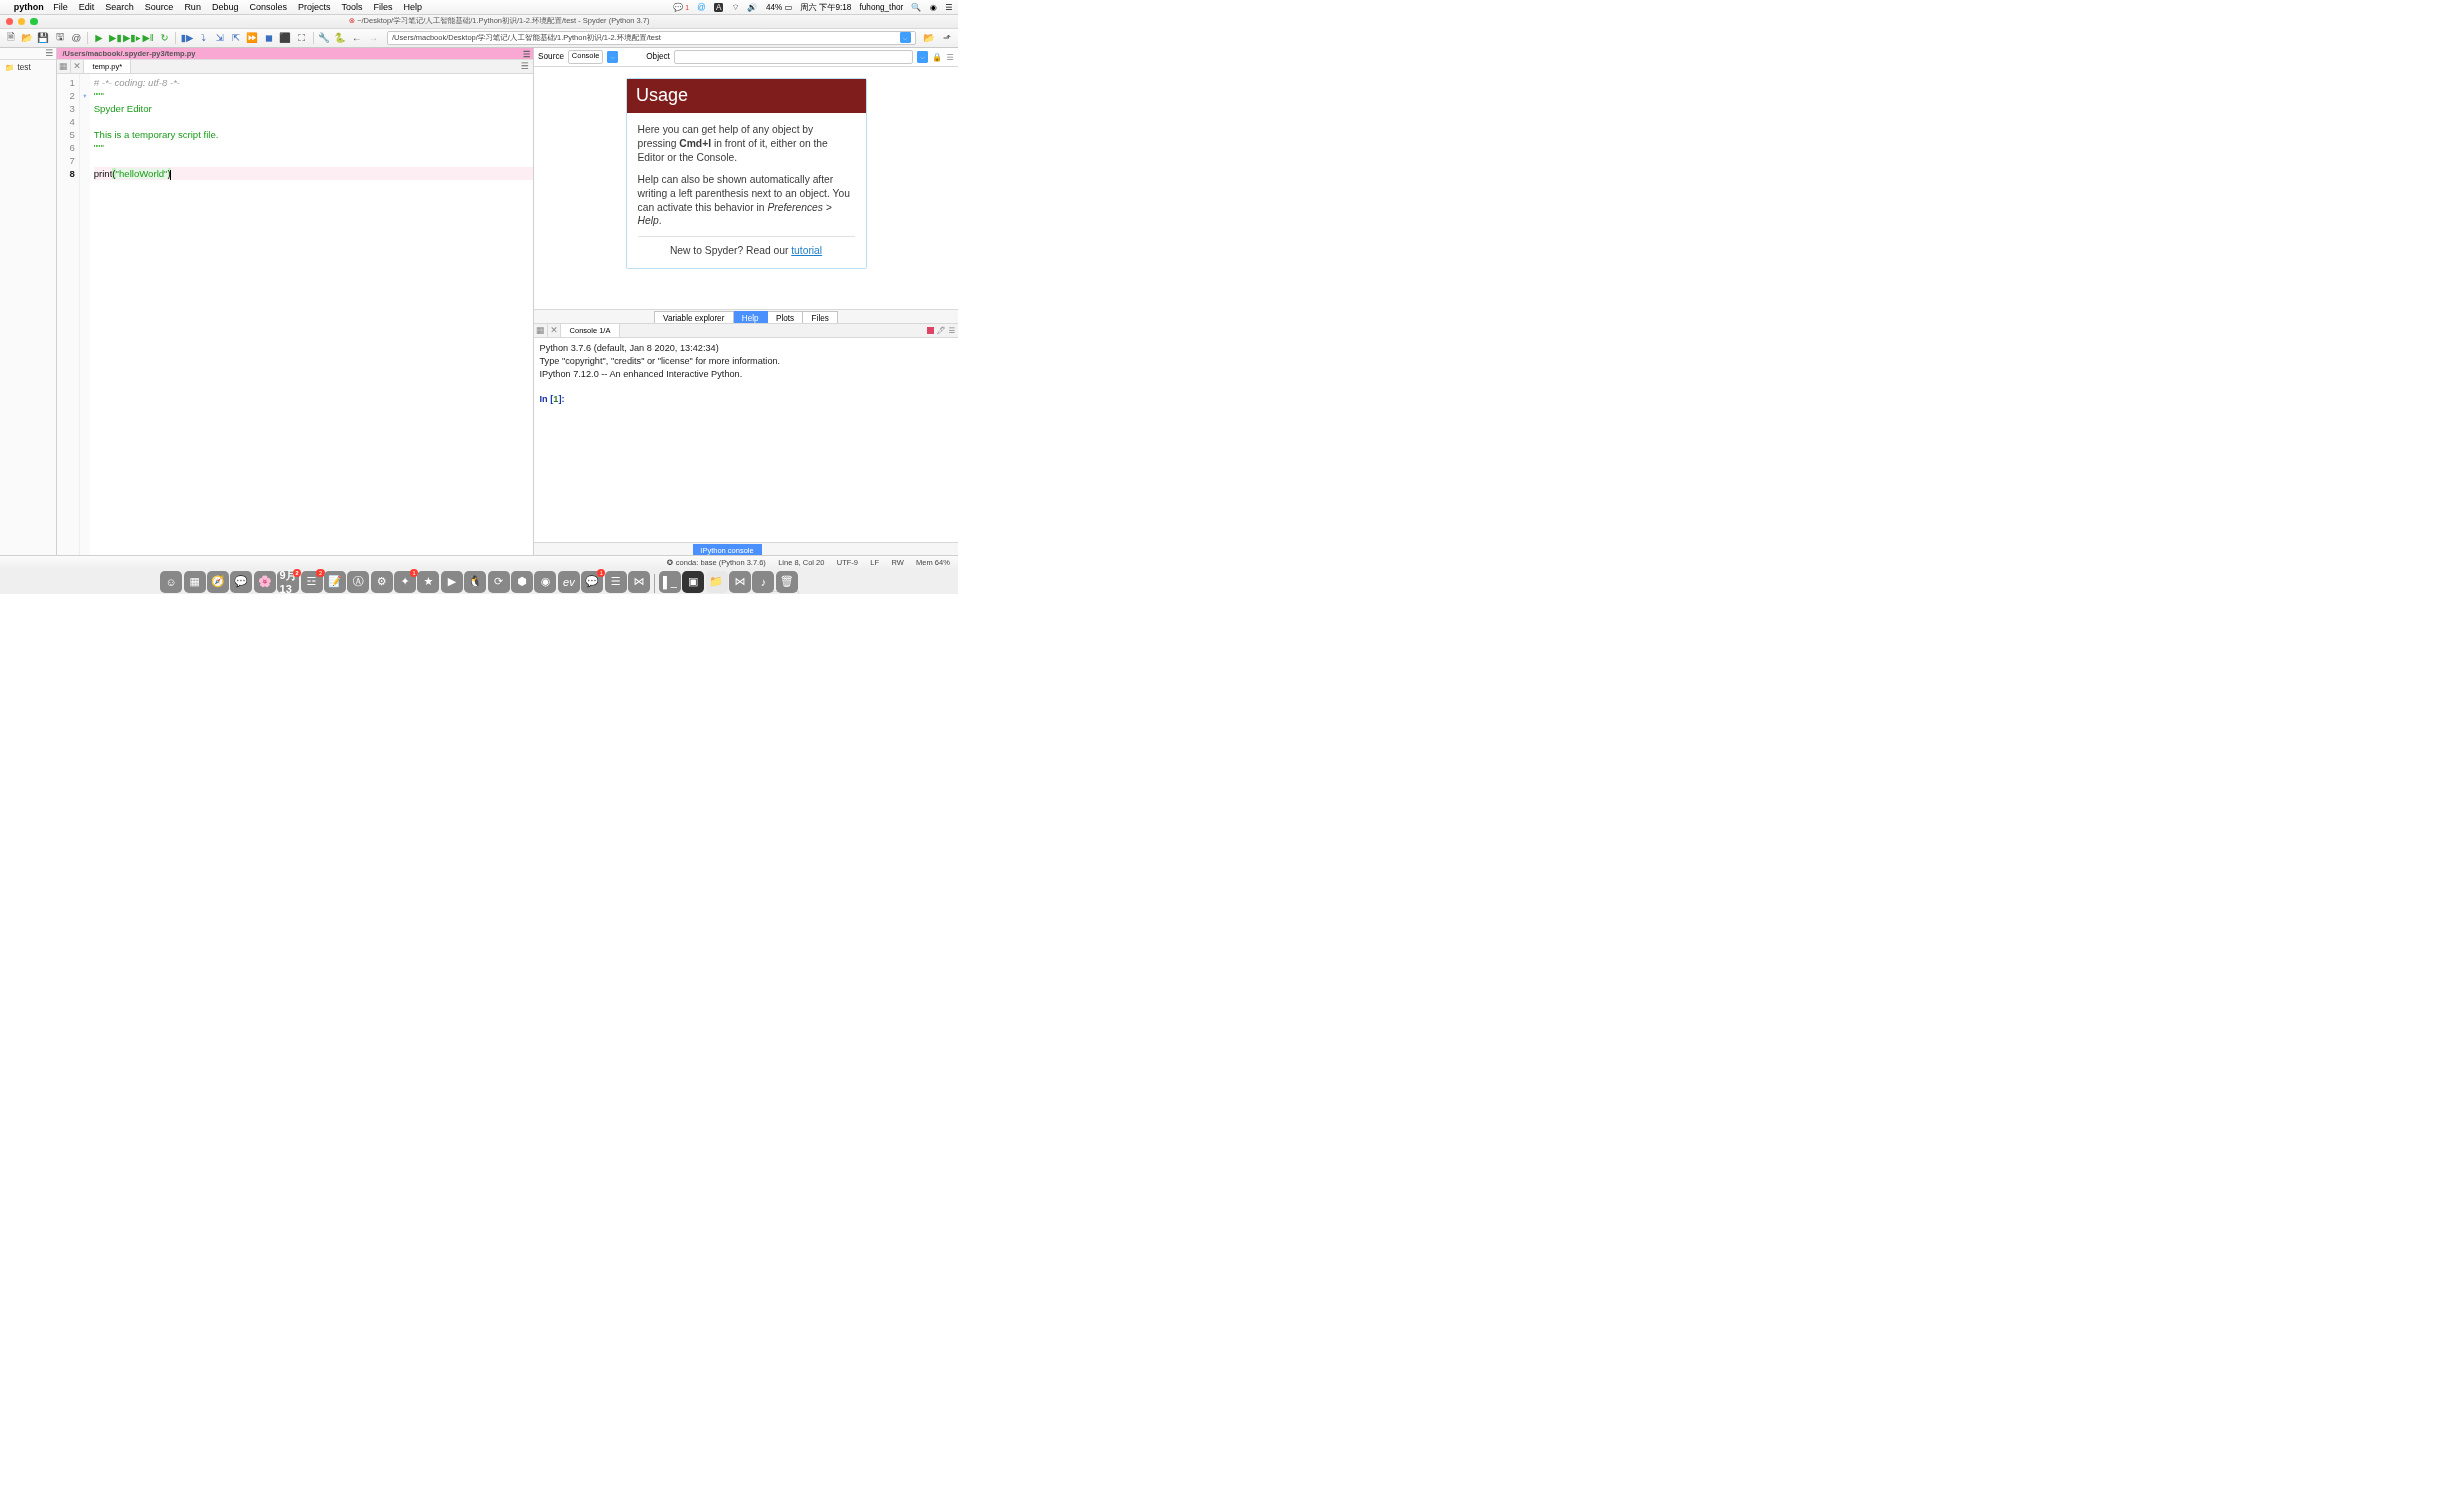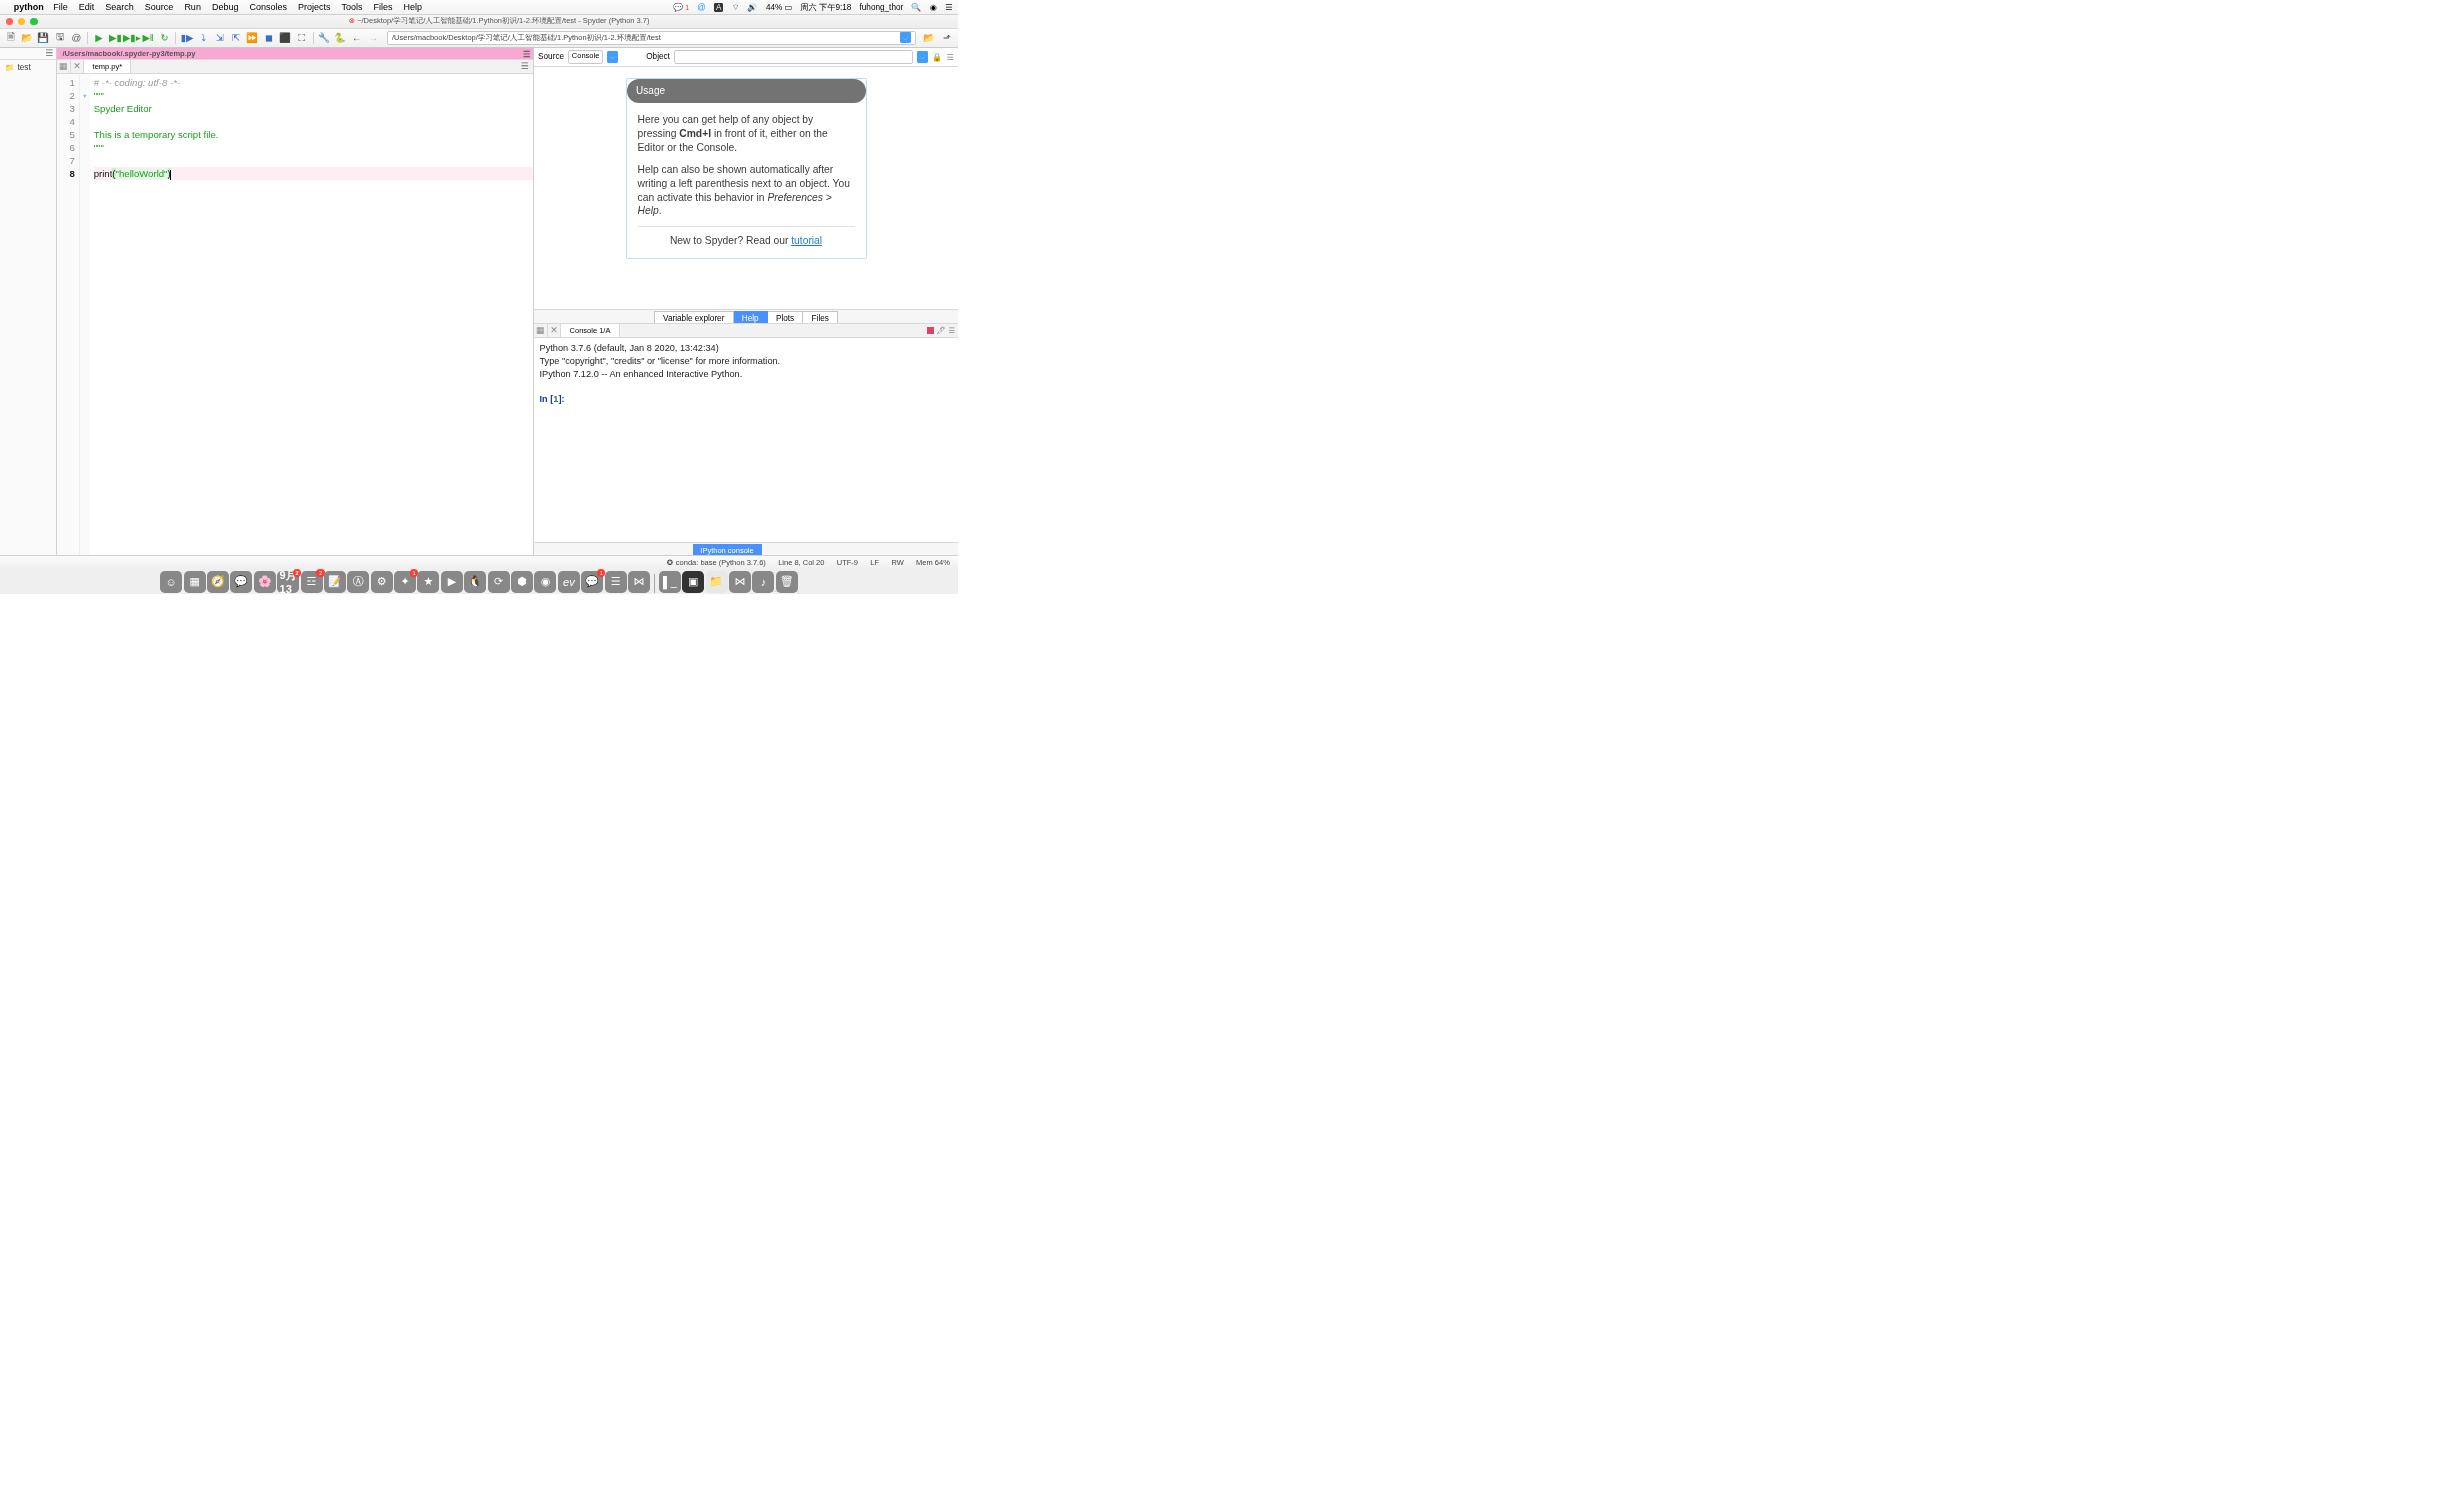--- a/index.html
+++ b/index.html
@@ -64,21 +64,21 @@
 
 .right-pane { width:424px; display:flex; flex-direction:column; }
 .help-top { height:19px; border-bottom:0.7px solid #d8d8d8; display:flex; align-items:center; padding:0 4.1px; gap:4.1px; font-size:8.2px; }
 .help-top select, .help-top .sel { height:13.7px; border:0.7px solid #c8c8c8; border-radius:2.1px; padding:0 2.7px; background:#fff; font-size:7.5px; }
 .help-top .obj-input{ flex:1; height:13.7px; border:0.7px solid #c8c8c8; border-radius:2.1px; }
 .help-top .dd-arrow2{ background:#409eff; color:#fff; width:11px; height:12.3px; display:flex; align-items:center; justify-content:center; border-radius:1.4px; font-size:6.2px; }
 .help-top .lock{ color:#888; font-size:8.2px; }
 
 .help-body { flex:1; background:#fff; display:flex; align-items:flex-start; justify-content:center; padding-top:11px; }
 .usage-card { width:241px; border:0.7px solid #b9dff4; border-radius:1.4px; }
-.usage-card .uc-head { background:#737373; color:#fff; padding:6.8px 9.6px; font-size:10px;border-radius:12px; }
+.usage-card .uc-head { background:#7f1d1d; color:#fff; padding:6.8px 9.6px; font-size:18px; }
 .usage-card .uc-body { padding:9.6px 11px; font-size:10.3px; color:#3a3a3a; line-height:1.35; }
 .usage-card .uc-body p { margin-bottom:8.2px; }
 .usage-card .uc-body .kbd { font-weight:700; }
 .usage-card .uc-body em { font-style:italic; }
 .usage-card hr { border:none; border-top:0.7px solid #e2e2e2; margin:4.1px 0 6.8px; }
 .usage-card .tutorial { text-align:center; font-size:10.3px; }
 .usage-card .tutorial a { color:#1f7ec9; text-decoration:underline; }
 
 .pane-tabs { height:15px; border-top:0.7px solid #d8d8d8; border-bottom:0.7px solid #d8d8d8; display:flex; justify-content:center; align-items:stretch; background:#f6f6f6; }
 .pane-tabs .ptab { padding:2.1px 8.2px; font-size:8.2px; border:0.7px solid #c4c4c4; border-bottom:none; background:#fff; margin-top:1.4px; cursor:pointer; }

